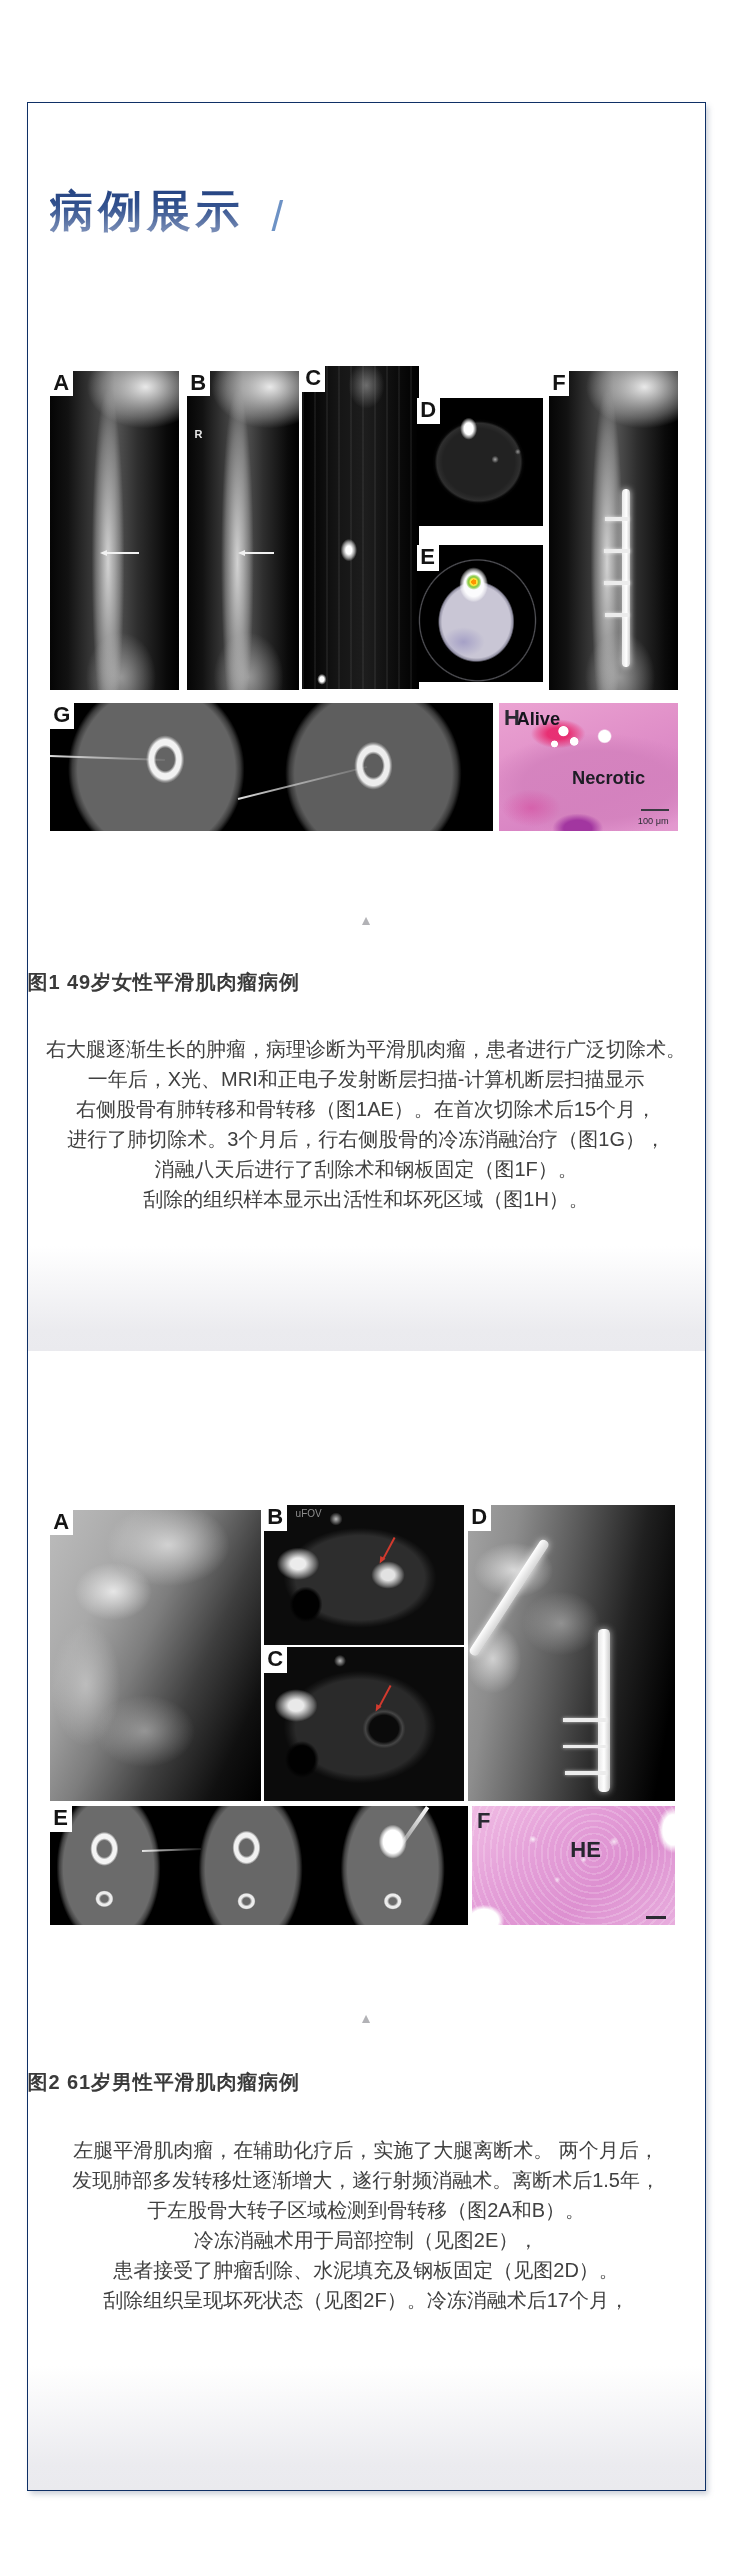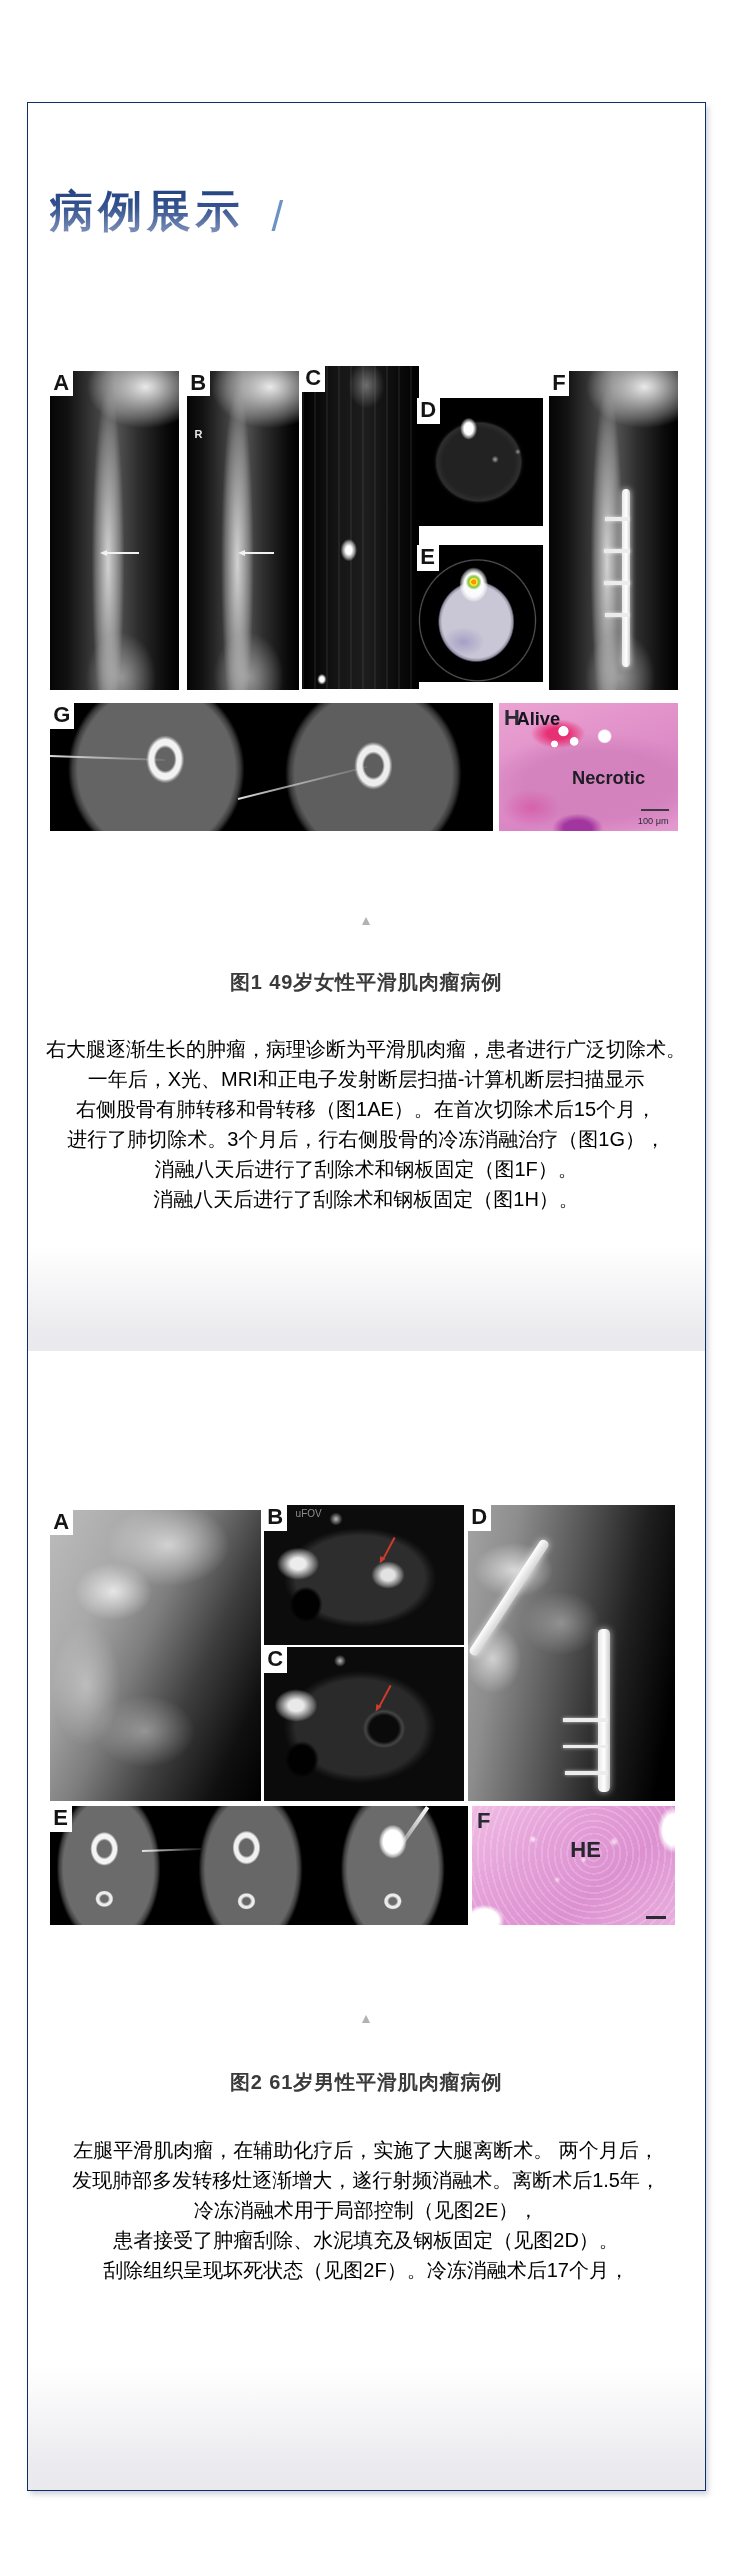--- a/index.html
+++ b/index.html
@@ -146,25 +146,25 @@
      background:linear-gradient(90deg,#e9e9e9,#ffffff 55%,#cfcfcf);box-shadow:0 0 6.4px rgba(255,255,255,.8);z-index:3;}
   .screw{position:absolute;height:3.7px;background:#ececec;box-shadow:0 0 3.7px rgba(255,255,255,.7);z-index:3;}
   .rod{position:absolute;left:36%;top:11%;width:10px;height:46%;border-radius:4.6px;transform:rotate(33deg);transform-origin:top left;
      background:linear-gradient(90deg,#ffffff,#d4d4d4);box-shadow:0 0 7.3px rgba(255,255,255,.7);z-index:3;}
   .plate2{position:absolute;left:63%;top:42%;width:12px;height:55%;border-radius:4.6px;
      background:linear-gradient(90deg,#e6e6e6,#ffffff 50%,#cccccc);box-shadow:0 0 7.3px rgba(255,255,255,.65);z-index:3;}
 
   
   .tri{position:absolute;left:0;width:100%;text-align:center;color:#b2b2b6;font-size:13.7px;cursor:pointer;}
   .tri1{top:810px;} .tri2{top:660px;}
-  .caption{position:absolute;left:0;width:100%;text-align:center;margin:0;
+  .caption{position:absolute;left:0;width:100%;margin:0;
      font-size:20px;font-weight:bold;color:#3a3a3a;letter-spacing:0.9px;white-space:nowrap;}
   .cap1{top:866px;} .cap2{top:718px;}
   .para{position:absolute;left:0;width:100%;text-align:center;}
-  .para p{margin:0;font-size:20px;line-height:30px;color:#000000;white-space:nowrap;}
+  .para p{margin:0;font-size:20px;line-height:30px;color:#404040;white-space:nowrap;}
   .para1{top:931px;} .para2{top:784px;}
 </style>
 </head>
 <body>
 
 <div class="card">
 
   <div class="sec sec1">
 
     <div class="hdr">
@@ -224,21 +224,21 @@
 
     <div class="tri tri1">▲</div>
     <h2 class="caption cap1">图1 49岁女性平滑肌肉瘤病例</h2>
 
     <div class="para para1">
       <p>右大腿逐渐生长的肿瘤，病理诊断为平滑肌肉瘤，患者进行广泛切除术。</p>
       <p>一年后，X光、MRI和正电子发射断层扫描-计算机断层扫描显示</p>
       <p>右侧股骨有肺转移和骨转移（图1AE）。在首次切除术后15个月，</p>
       <p>进行了肺切除术。3个月后，行右侧股骨的冷冻消融治疗（图1G），</p>
       <p>消融八天后进行了刮除术和钢板固定（图1F）。</p>
-      <p>消融八天后进行了刮除术和钢板固定（图1H）。</p>
+      <p>刮除的组织样本显示出活性和坏死区域（图1H）。</p>
     </div>
 
     <div class="fade fade1"></div>
   </div>
 
   <div class="sec sec2">
 
     <div class="figure fig2">
       <div class="panel" style="left:22px;top:4.6px;width:211px;height:291px;">
         <span class="chip">A</span>
@@ -277,20 +277,21 @@
         <div class="scalebar2"></div>
       </div>
     </div>
 
     <div class="tri tri2">▲</div>
     <h2 class="caption cap2">图2 61岁男性平滑肌肉瘤病例</h2>
 
     <div class="para para2">
       <p>左腿平滑肌肉瘤，在辅助化疗后，实施了大腿离断术。 两个月后，</p>
       <p>发现肺部多发转移灶逐渐增大，遂行射频消融术。离断术后1.5年，</p>
+      <p>于左股骨大转子区域检测到骨转移（图2A和B）。</p>
       <p>冷冻消融术用于局部控制（见图2E），</p>
       <p>患者接受了肿瘤刮除、水泥填充及钢板固定（见图2D）。</p>
       <p>刮除组织呈现坏死状态（见图2F）。冷冻消融术后17个月，</p>
     </div>
 
     <div class="fade fade2"></div>
   </div>
 
 </div>
 

